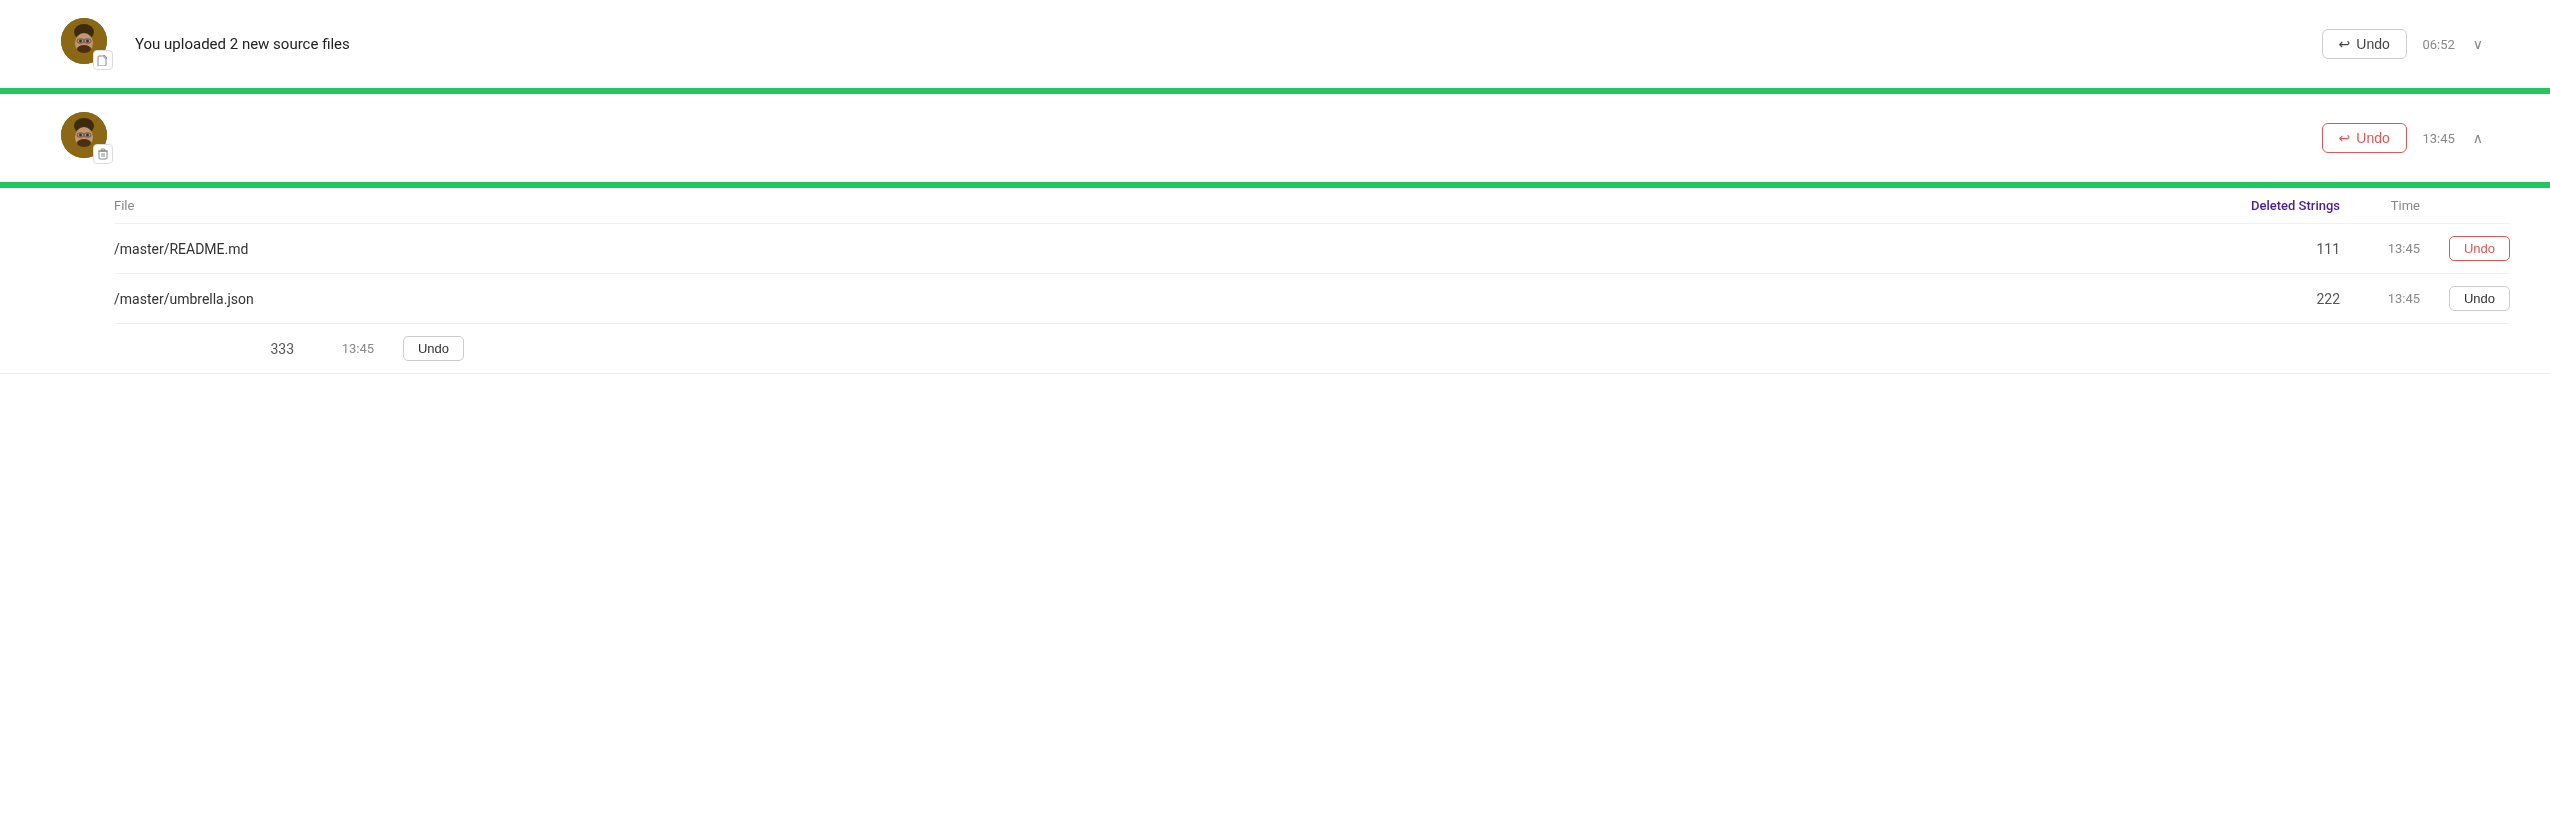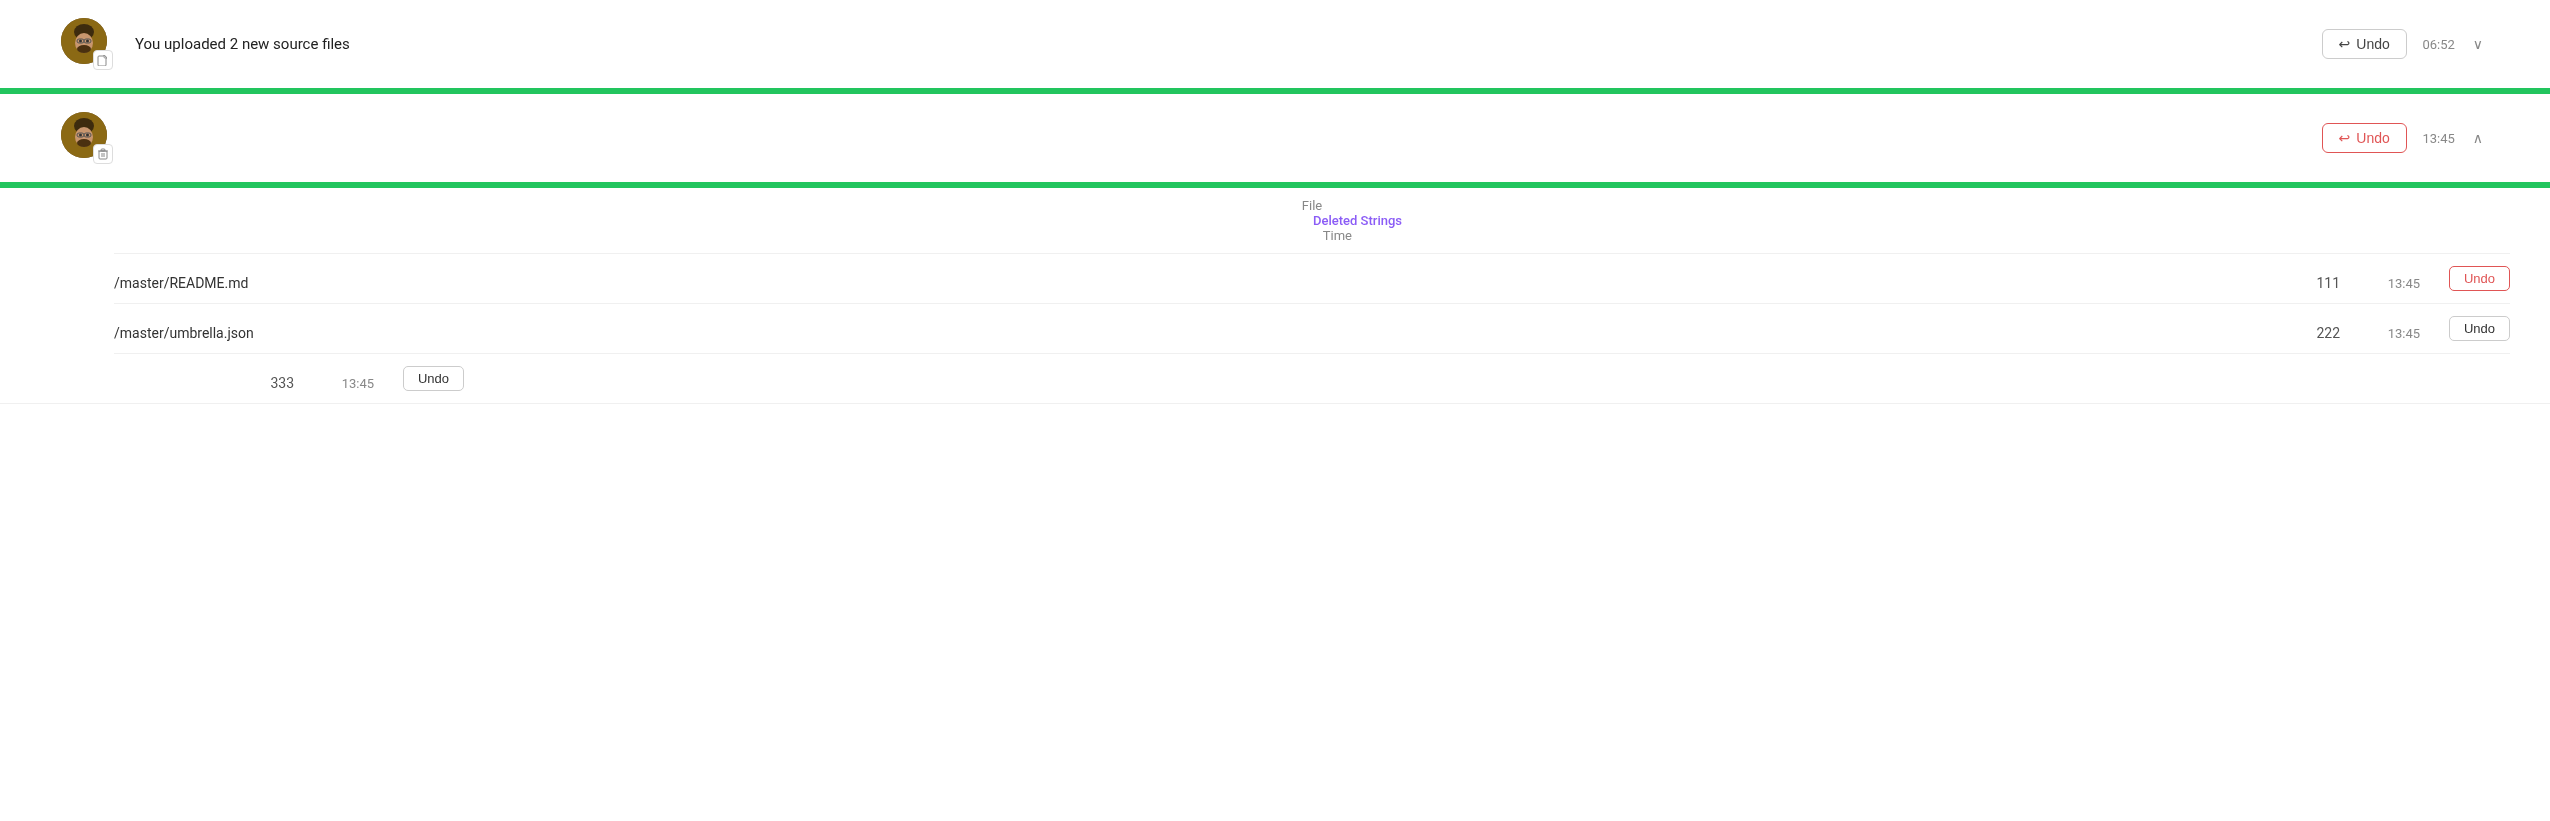--- a/index.html
+++ b/index.html
@@ -130,30 +130,29 @@
       border-bottom: 1px solid #f0f0f0;
     }
 
     .table-header {
       display: flex;
       align-items: center;
       padding: 10px 0;
       border-bottom: 1px solid #f0f0f0;
       font-size: 13px;
       color: #888;
-      flex-direction: column;
     }
     .th-file { flex: 1; }
-    .th-deleted { width: 180px; text-align: right; color: #8b5cf6; font-size: 13px; font-weight: 500; }
+    .th-deleted { width: 180px; text-align: right; color: #4c1d95; font-size: 13px; font-weight: 500; }
     .th-time { width: 80px; text-align: right; }
     .th-action { width: 90px; text-align: right; }
 
     .table-row {
       display: flex;
-      align-items: flex-end;
+      align-items: center;
       padding: 12px 0;
       border-bottom: 1px solid #f0f0f0;
       font-size: 14px;
       color: #333;
     }
     .table-row:last-child {
       border-bottom: none;
     }
     .td-file { flex: 1; }
     .td-deleted { width: 180px; text-align: right; color: #555; }

